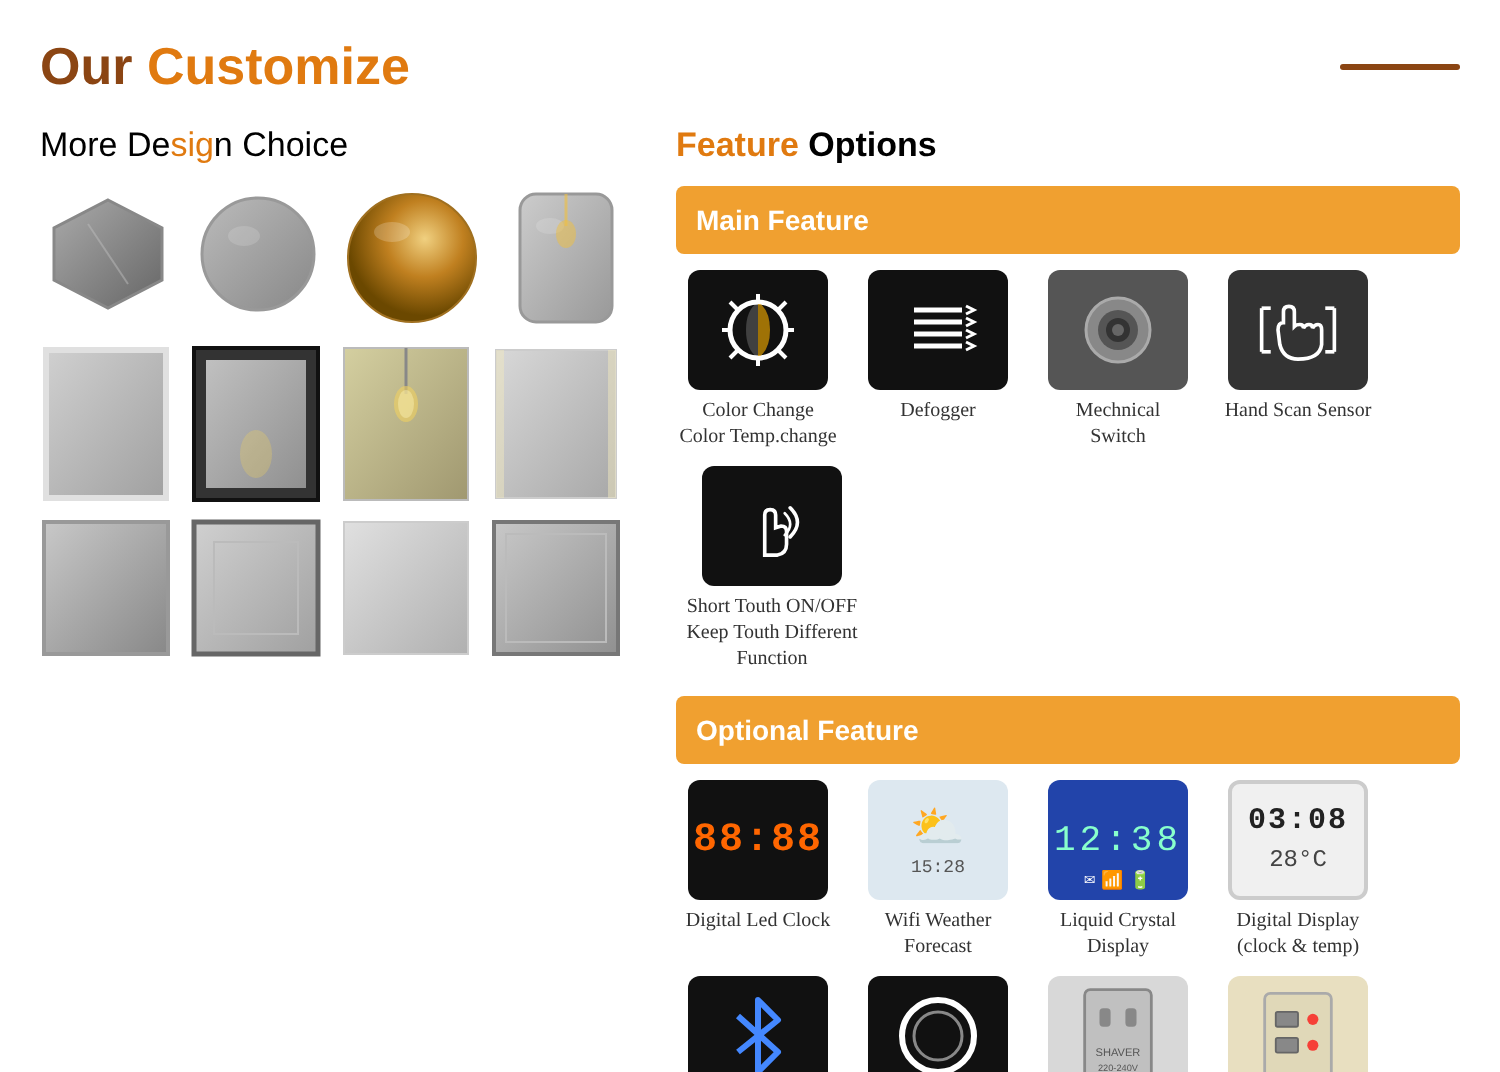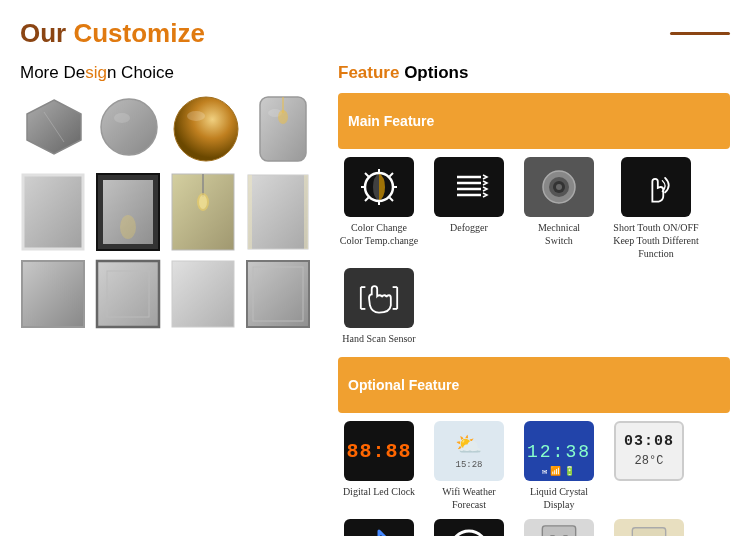--- a/index.html
+++ b/index.html
@@ -89,21 +89,21 @@
       font-weight: 700;
       margin-bottom: 10px;
     }
     .feature-title span {
       color: #e07a10;
     }
 
     .feature-section {
       background: #f0a030;
       border-radius: 4px;
-      padding: 20px 10px;
+      padding: 9px 10px;
       font-size: 14px;
       font-weight: 700;
       color: #fff;
       margin-bottom: 8px;
     }
 
     .feature-items {
       display: flex;
       gap: 8px;
       margin-bottom: 12px;
@@ -442,48 +442,48 @@
             <svg width="40" height="40" viewBox="0 0 40 40">
               <circle cx="20" cy="20" r="16" fill="#888" stroke="#aaa" stroke-width="1.5"></circle>
               <circle cx="20" cy="20" r="10" fill="#555"></circle>
               <circle cx="20" cy="20" r="6" fill="#333"></circle>
               <circle cx="20" cy="20" r="3" fill="#666"></circle>
             </svg>
           </div>
           <div class="feature-label">Mechnical<br>Switch</div>
         </div>
 
-        <div class="feature-item" style="width:96px;">
-          <div class="feature-icon-box main-icon-touch">
-            <svg width="40" height="44" viewBox="0 0 44 44">
-
-              <path d="M18 30 L18 16 Q18 13 21 13 Q24 13 24 16 L24 23 L27 22 Q30 22 30 25 L30 32 Q30 37 25 38 L18 38 Z" fill="none" stroke="#fff" stroke-width="2"></path>
-
-              <path d="M32 12 Q36 16 36 20 Q36 24 32 28" fill="none" stroke="#fff" stroke-width="2" stroke-linecap="round"></path>
-              <path d="M29 15 Q32 18 32 21 Q32 24 29 27" fill="none" stroke="#fff" stroke-width="1.5" stroke-linecap="round"></path>
-            </svg>
-          </div>
-          <div class="feature-label">Short Touth ON/OFF<br>Keep Touth Different<br>Function</div>
-        </div>
-
         <div class="feature-item">
           <div class="feature-icon-box main-icon-hand">
             <svg width="40" height="44" viewBox="0 0 44 44">
 
               <path d="M22 38 Q14 38 12 30 L11 22 Q11 18 14 18 L14 12 Q14 9 17 9 Q20 9 20 12 L20 20 Q21 19 23 19 Q25 19 25 21 Q26 19 28 19 Q30 19 30 21 Q31 19 33 19 Q35 19 35 22 L35 30 Q34 38 22 38 Z" fill="none" stroke="#fff" stroke-width="2"></path>
 
               <line x1="2" y1="10" x2="7" y2="10" stroke="#fff" stroke-width="2"></line>
               <line x1="2" y1="34" x2="7" y2="34" stroke="#fff" stroke-width="2"></line>
               <line x1="2" y1="10" x2="2" y2="34" stroke="#fff" stroke-width="2"></line>
               <line x1="37" y1="10" x2="42" y2="10" stroke="#fff" stroke-width="2"></line>
               <line x1="37" y1="34" x2="42" y2="34" stroke="#fff" stroke-width="2"></line>
               <line x1="42" y1="10" x2="42" y2="34" stroke="#fff" stroke-width="2"></line>
             </svg>
           </div>
           <div class="feature-label">Hand Scan Sensor</div>
+        </div>
+
+        <div class="feature-item" style="width:96px;">
+          <div class="feature-icon-box main-icon-touch">
+            <svg width="40" height="44" viewBox="0 0 44 44">
+
+              <path d="M18 30 L18 16 Q18 13 21 13 Q24 13 24 16 L24 23 L27 22 Q30 22 30 25 L30 32 Q30 37 25 38 L18 38 Z" fill="none" stroke="#fff" stroke-width="2"></path>
+
+              <path d="M32 12 Q36 16 36 20 Q36 24 32 28" fill="none" stroke="#fff" stroke-width="2" stroke-linecap="round"></path>
+              <path d="M29 15 Q32 18 32 21 Q32 24 29 27" fill="none" stroke="#fff" stroke-width="1.5" stroke-linecap="round"></path>
+            </svg>
+          </div>
+          <div class="feature-label">Short Touth ON/OFF<br>Keep Touth Different<br>Function</div>
         </div>
       </div>
 
       <div class="feature-section">
         <span>Optional Feature</span>
       </div>
 
       <div class="optional-grid">
 
         <div class="optional-row">
@@ -513,20 +513,21 @@
               </div>
             </div>
             <div class="feature-label">Liquid Crystal Display</div>
           </div>
 
           <div class="feature-item">
             <div class="feature-icon-box opt-icon-digital" style="background:#f0f0f0;border:2px solid #ccc;flex-direction:column;padding:4px;gap:2px;">
               <div style="font-family:'Courier New',monospace;font-size:15px;color:#222;font-weight:bold;letter-spacing:1px;">03:08</div>
               <div style="font-family:'Courier New',monospace;font-size:12px;color:#444;">28°C</div>
             </div>
+            <div class="feature-label">Digital Display<br>(clock &amp; temp)</div>
           </div>
 
         </div>
 
         <div class="optional-row">
 
           <div class="feature-item">
             <div class="feature-icon-box opt-icon-bt" style="background:#111;font-size:32px;color:#4488ff;">
               <svg width="32" height="40" viewBox="0 0 32 40">
                 <polyline points="6,10 26,28 16,38 16,2 26,12 6,28" fill="none" stroke="#4488ff" stroke-width="3" stroke-linejoin="round"></polyline>

